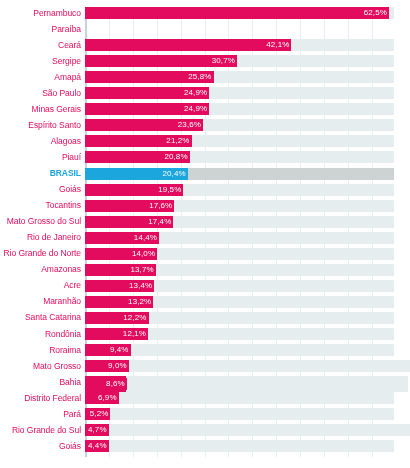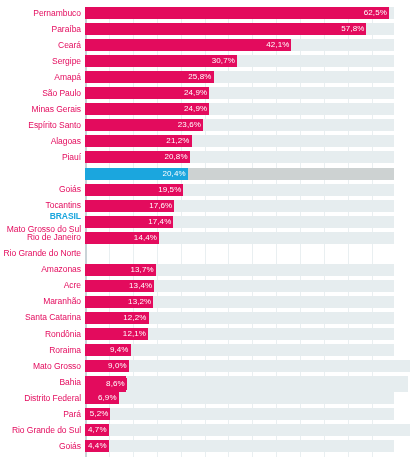--- a/index.html
+++ b/index.html
@@ -115,21 +115,20 @@
     text-align: right;
     font-size: 8.5px;
     line-height: 1;
     color: #e30b5d;
     white-space: nowrap;
     letter-spacing: -0.05px;
   }
   .cat-label.is-highlight {
     color: #1ba6de;
     font-weight: bold;
-    margin-top: 43px;
   }
 </style>
 </head>
 <body>
 
 <div id="chart-root">
 
   <div class="labels" id="labels-layer">
       <div class="cat-label" style="top: 1.5px;">Pernambuco</div>
       <div class="cat-label" style="top: 17.55px;">Paraíba</div>
@@ -137,21 +136,21 @@
       <div class="cat-label" style="top: 49.65px;">Sergipe</div>
       <div class="cat-label" style="top: 65.7px;">Amapá</div>
       <div class="cat-label" style="top: 81.75px;">São Paulo</div>
       <div class="cat-label" style="top: 97.8px;">Minas Gerais</div>
       <div class="cat-label" style="top: 113.85px; margin-left: 12px;">Espírito Santo</div>
       <div class="cat-label" style="top: 129.9px;">Alagoas</div>
       <div class="cat-label" style="top: 145.95px;">Piauí</div>
       <div class="cat-label is-highlight" style="top: 162px;">BRASIL</div>
       <div class="cat-label" style="top: 178.05px;">Goiás</div>
       <div class="cat-label" style="top: 194.1px;">Tocantins</div>
-      <div class="cat-label" style="top: 210.15px; margin-top: 8px;">Mato Grosso do Sul</div>
+      <div class="cat-label" style="top: 210.15px;">Mato Grosso do Sul</div>
       <div class="cat-label" style="top: 226.2px;">Rio de Janeiro</div>
       <div class="cat-label" style="top: 242.25px;">Rio Grande do Norte</div>
       <div class="cat-label" style="top: 258.3px;">Amazonas</div>
       <div class="cat-label" style="top: 274.35px;">Acre</div>
       <div class="cat-label" style="top: 290.4px;">Maranhão</div>
       <div class="cat-label" style="top: 306.45px;">Santa Catarina</div>
       <div class="cat-label" style="top: 322.5px;">Rondônia</div>
       <div class="cat-label" style="top: 338.55px;">Roraima</div>
       <div class="cat-label" style="top: 354.6px;">Mato Grosso</div>
       <div class="cat-label" style="top: 370.65px;">Bahia</div>
@@ -177,25 +176,20 @@
         <div class="gridline" style="left: 262.9px;"></div>
         <div class="gridline" style="left: 286.8px;"></div>
       </div>
     <div class="axis-line"></div>
     <div class="rows" id="rows-layer">
         <div class="row" style="top: 0px; height: 12px;">
           <div class="track"></div>
           <div class="bar" style="width: 298.75px;"></div>
           <div class="bar-value" style="background: rgb(227, 11, 93); left: 275.75px;">62,5%</div>
         </div>
-        <div class="row" style="top: 16.05px; height: 12px;">
-          <div class="track"></div>
-          <div class="bar" style="width: 276.284px;"></div>
-          <div class="bar-value" style="background: rgb(227, 11, 93); left: 253.284px;">57,8%</div>
-        </div>
         <div class="row" style="top: 32.1px; height: 12px;">
           <div class="track"></div>
           <div class="bar" style="width: 201.238px;"></div>
           <div class="bar-value" style="background: rgb(227, 11, 93); left: 178.238px;">42,1%</div>
         </div>
         <div class="row" style="top: 48.15px; height: 12px;">
           <div class="track"></div>
           <div class="bar" style="width: 146.746px;"></div>
           <div class="bar-value" style="background: rgb(227, 11, 93); left: 123.746px;">30,7%</div>
         </div>
@@ -247,20 +241,25 @@
         <div class="row" style="top: 208.65px; height: 12px;">
           <div class="track"></div>
           <div class="bar" style="width: 83.172px;"></div>
           <div class="bar-value" style="background: rgb(227, 11, 93); left: 60.172px;">17,4%</div>
         </div>
         <div class="row" style="top: 224.7px; height: 12px;">
           <div class="track"></div>
           <div class="bar" style="width: 68.832px;"></div>
           <div class="bar-value" style="background: rgb(227, 11, 93); left: 45.832px;">14,4%</div>
         </div>
+        <div class="row" style="top: 240.75px; height: 12px;">
+          <div class="track"></div>
+          <div class="bar" style="width: 66.92px;"></div>
+          <div class="bar-value" style="background: rgb(227, 11, 93); left: 43.92px;">14,0%</div>
+        </div>
         <div class="row" style="top: 256.8px; height: 12px;">
           <div class="track"></div>
           <div class="bar" style="width: 65.486px;"></div>
           <div class="bar-value" style="background: rgb(227, 11, 93); left: 42.486px;">13,7%</div>
         </div>
         <div class="row" style="top: 272.85px; height: 12px;">
           <div class="track"></div>
           <div class="bar" style="width: 64.052px;"></div>
           <div class="bar-value" style="background: rgb(227, 11, 93); left: 41.052px;">13,4%</div>
         </div>

